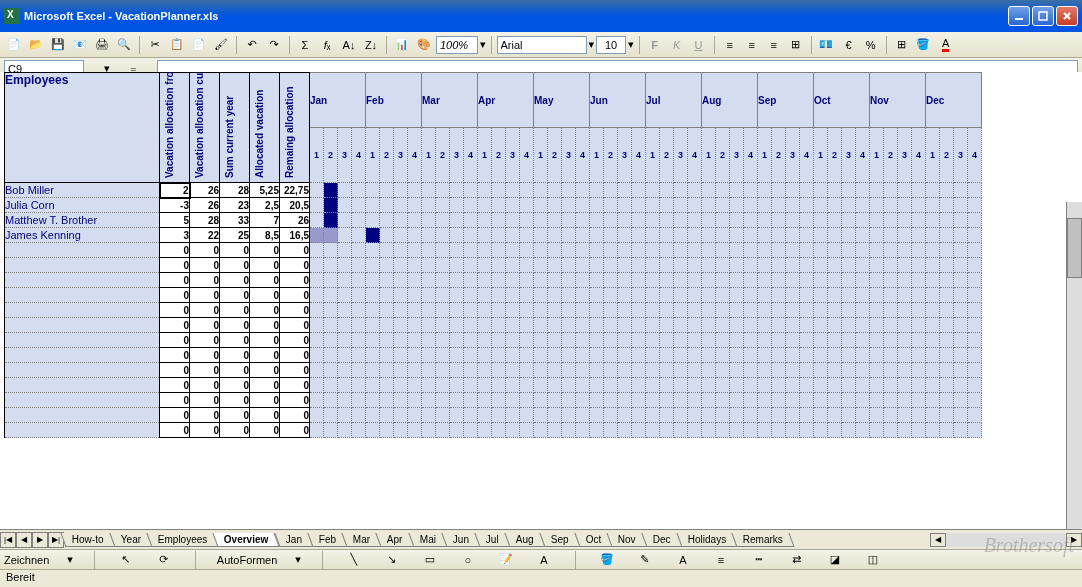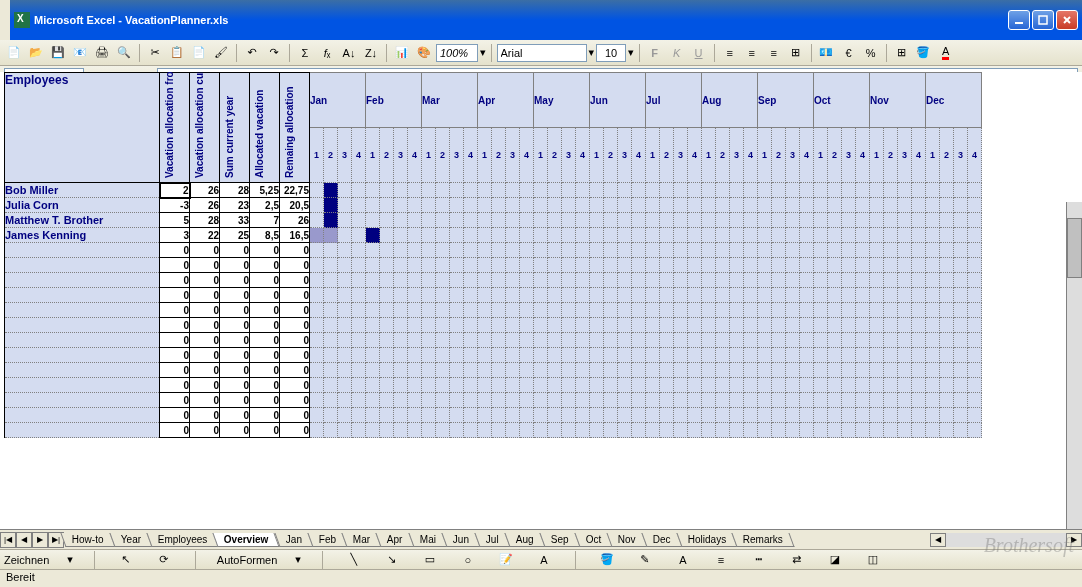--- a/index.html
+++ b/index.html
@@ -1,17 +1,17 @@
 <!DOCTYPE html>
 <html><head>
 <meta charset="utf-8">
 <style>
 * { box-sizing: border-box; margin: 0; padding: 0; }
 body { font-family: Tahoma, Arial, sans-serif; font-size: 11px; background: #ece9d8; overflow: hidden; width: 1082px; height: 587px; position: relative; }
-.titlebar { background: linear-gradient(to bottom, #3b6ea5 0%, #0054e3 50%, #0054e3 100%); height: 40px; display: flex; align-items: center; padding: 0 4px; color: white; font-weight: bold; margin-left: 10px; }
+.titlebar { background: linear-gradient(to bottom, #3b6ea5 0%, #0054e3 50%, #0054e3 100%); height: 32px; display: flex; align-items: center; padding: 0 4px; color: white; font-weight: bold; }
 .titlebar .excel-icon { width: 16px; height: 16px; background: #217346; margin-right: 4px; display: inline-block; position: relative; }
 .titlebar .excel-icon::after { content: "X"; color: white; font-size: 10px; position: absolute; left: 3px; top: 1px; }
 .title-btns { margin-left: auto; display: flex; gap: 2px; }
 .title-btn { width: 22px; height: 20px; border: 1px solid white; border-radius: 3px; display: flex; align-items: center; justify-content: center; font-weight: bold; cursor: pointer; }
 .title-btn.min { background: linear-gradient(#6fa1e6, #2766d5); }
 .title-btn.max { background: linear-gradient(#6fa1e6, #2766d5); }
 .title-btn.close { background: linear-gradient(#e57768, #c83c26); }
 .toolbar { background: linear-gradient(#f3f2e7, #e5e2cc); height: 26px; border-bottom: 1px solid #aca899; display: flex; align-items: center; padding: 0 4px; gap: 2px; }
 .tb-btn { width: 20px; height: 20px; display: flex; align-items: center; justify-content: center; cursor: pointer; border: 1px solid transparent; }
 .tb-sep { width: 1px; height: 18px; background: #aca899; margin: 0 3px; }
@@ -22,21 +22,21 @@
 .spreadsheet { position: absolute; top: 72px; left: 0; right: 0; bottom: 58px; background: white; overflow: hidden; }
 .sheet-title { background: #ffd800; border: 2px solid #000080; padding: 2px 8px; margin: 4px; font-weight: bold; font-style: italic; color: #000080; font-size: 14px; }
 .sheet-grid { position: relative; margin: 0 4px; }
 table.grid { border-collapse: collapse; background: #d4dcf0; font-size: 10px; }
 table.grid td, table.grid th { border: 1px dotted #808080; padding: 0; }
 .emp-header { background: #d4dcf0; font-weight: bold; font-size: 12px; color: #000080; padding: 2px 4px; border: 1px solid #000 !important; text-align: left; vertical-align: top; width: 155px; height: 110px; }
 .vert-header { background: #d4dcf0; width: 30px; height: 110px; border: 1px solid #000 !important; position: relative; }
 .vert-header span { position: absolute; left: 50%; bottom: 4px; transform: rotate(-90deg) translateX(0); transform-origin: left bottom; white-space: nowrap; font-size: 10px; font-weight: bold; color: #000080; }
 .month-header { background: #d4dcf0; border: 1px solid #808080 !important; text-align: left; padding: 0 2px; font-size: 10px; color: #000080; height: 13px; }
 .week-header { background: #d4dcf0; border: 1px dotted #808080; width: 14px; text-align: center; font-size: 9px; color: #000080; height: 13px; }
-.emp-name { background: #d4dcf0; font-weight: bold; font-size: 11px; color: #000080; padding: 1px 4px; border: 1px dotted #808080 !important; border-left: 1px solid #000 !important; border-right: 1px solid #000 !important; text-align: left; height: 15px; }
+.emp-name { background: #d4dcf0; font-weight: normal; font-size: 11px; color: #000080; padding: 1px 4px; border: 1px dotted #808080 !important; border-left: 1px solid #000 !important; border-right: 1px solid #000 !important; text-align: left; height: 15px; }
 .num-cell { background: white; text-align: right; padding: 0 2px; font-size: 10px; font-weight: bold; width: 30px; border: 1px solid #000 !important; height: 15px; }
 .num-cell.selected { border: 2px solid #000 !important; }
 .cal-cell { background: #d4dcf0; width: 14px; height: 15px; border: 1px dotted #808080; }
 .cal-cell.dark { background: #000080; }
 .cal-cell.light { background: #9999cc; }
 .tabs-bar { position: absolute; bottom: 38px; left: 0; right: 0; height: 20px; background: #ece9d8; border-top: 1px solid #808080; display: flex; align-items: center; font-size: 10px; }
 .tab-nav { display: flex; }
 .tab-nav-btn { width: 16px; height: 16px; border: 1px solid #808080; background: #ece9d8; display: flex; align-items: center; justify-content: center; cursor: pointer; font-size: 8px; }
 .sheet-tab { background: #ece9d8; border: 1px solid #808080; border-top: none; padding: 1px 8px; margin-left: -1px; cursor: pointer; transform: skewX(20deg); }
 .sheet-tab span { display: inline-block; transform: skewX(-20deg); }

